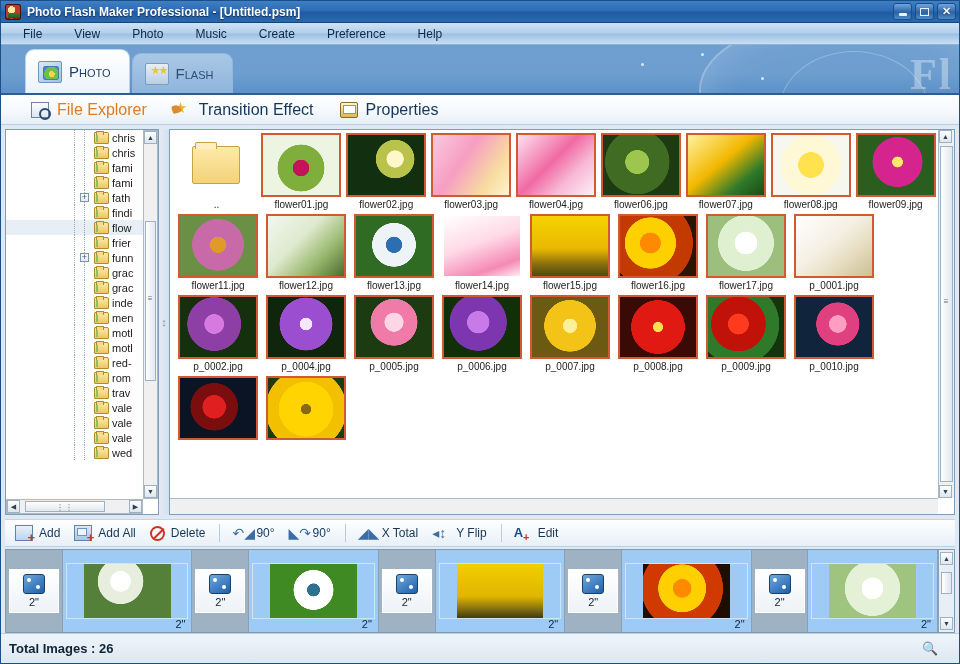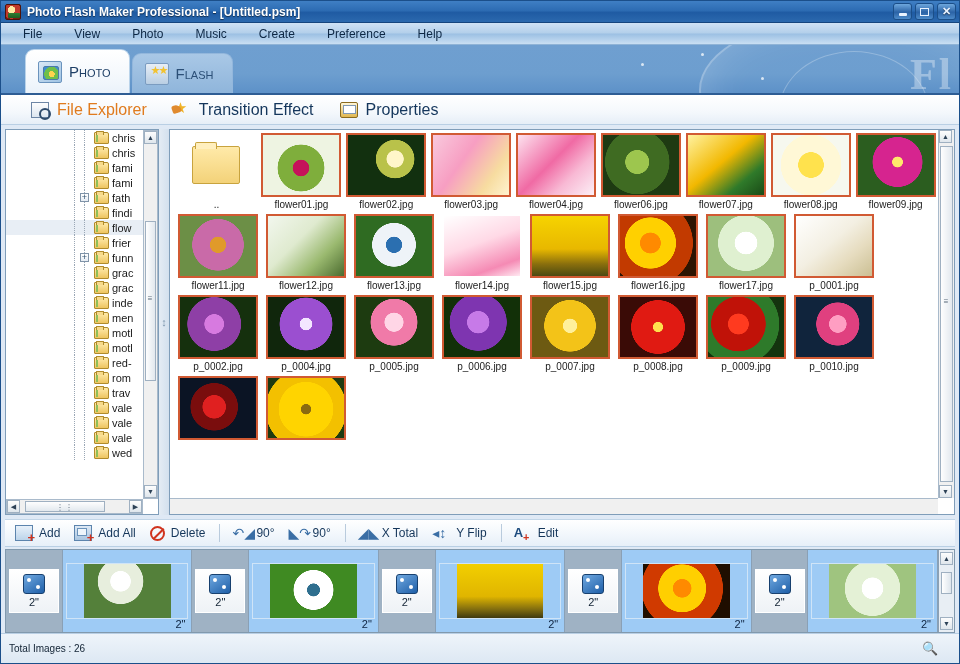--- a/index.html
+++ b/index.html
@@ -219,21 +219,21 @@
   .fs-scroll .up{top:2px;} .fs-scroll .down{bottom:2px;}
   .fs-scroll .thumb{ position:absolute; left:2px; right:2px; top:22px; height:22px;
      background:linear-gradient(90deg,#fff,#dde5ec); border:1px solid #9fb0c1;}
 
   
   .statusbar{
     position:absolute; left:0; right:0; bottom:0; height:30px;
     background:linear-gradient(180deg,#eef4fa,#dde8f3);
     border-top:1px solid #b9cfe4; display:flex; align-items:center; padding:0 8px;
   }
-  .statusbar .stext{ font-size:10px; color:#123; font-weight:normal;text-align:center; }
+  .statusbar .stext{ font-size:13px; color:#123; font-weight:bold;text-align:center; }
   .statusbar .zoom-icon{ margin-left:auto; margin-right:12px; color:#33536f; font-size:13px;}
 
   
   .ph{ display:block; }
 </style>
 </head>
 <body>
 
 <div class="app">
 

